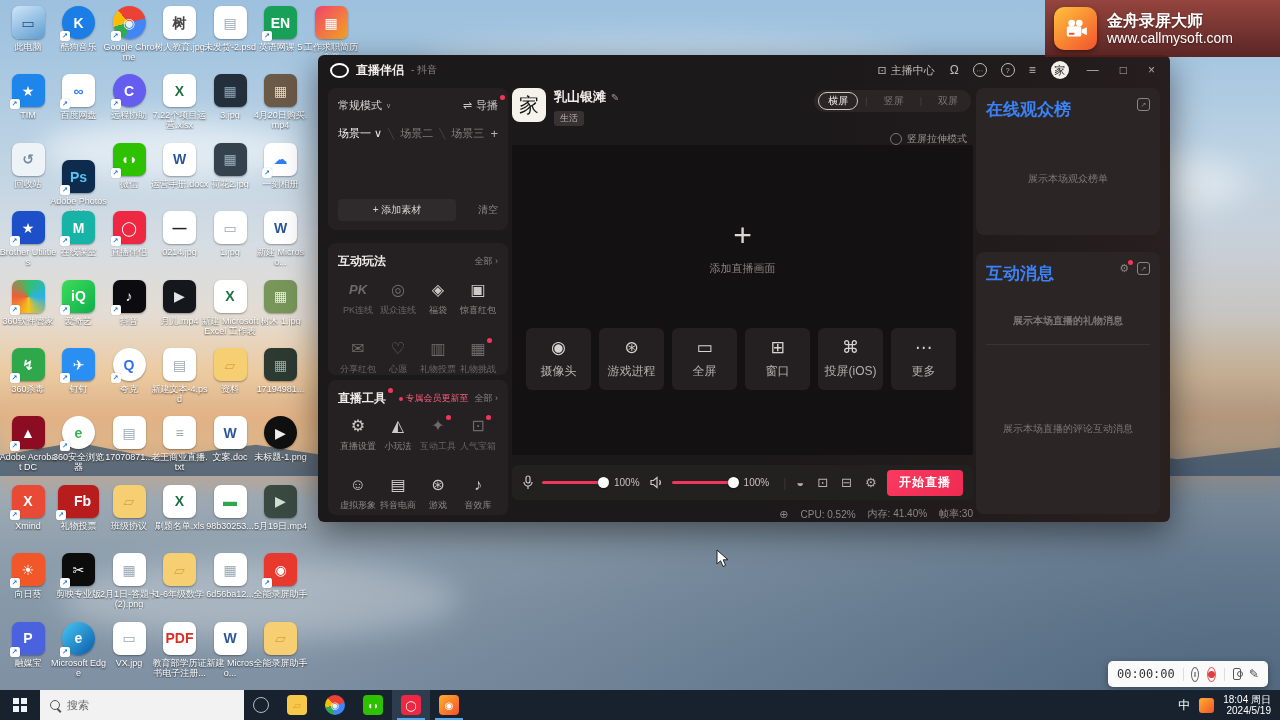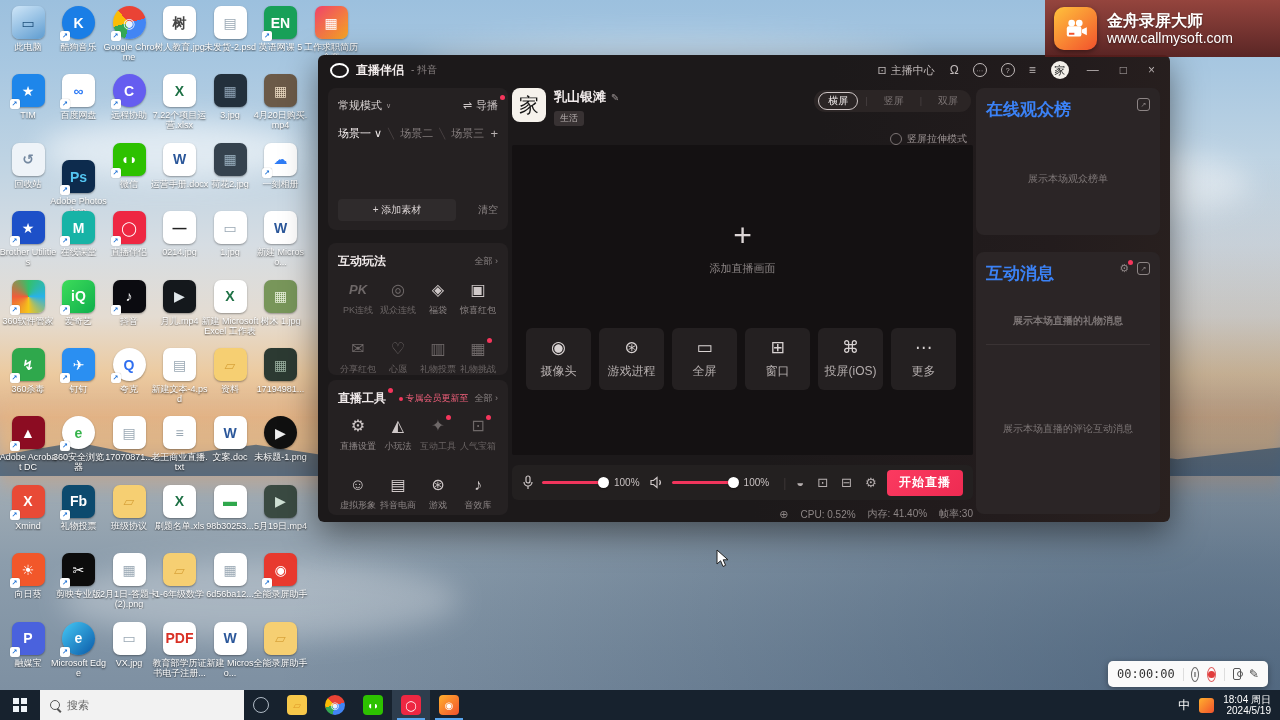--- a/index.html
+++ b/index.html
@@ -311,21 +311,21 @@
         <div class="dlabel">钉钉</div>
       </div>
       <div class="dicon" style="left: 54.5px; top: 416.4px;">
         <div class="dbox" style="background: rgb(255, 255, 255); border-radius: 50%;">
           <span class="dglyph" style="color: rgb(53, 179, 74);">e</span>
           <span class="scarrow">↗</span>
         </div>
         <div class="dlabel">360安全浏览器</div>
       </div>
       <div class="dicon" style="left: 54.5px; top: 484.8px;">
-        <div class="dbox" style="background: #0c4a6e;">
+        <div class="dbox" style="background: #b91c1c; padding-left: 8px;">
           <span class="dglyph" style="color: rgb(255, 255, 255);">Fb</span>
           <span class="scarrow">↗</span>
         </div>
         <div class="dlabel">礼物投票</div>
       </div>
       <div class="dicon" style="left: 54.5px; top: 553.2px;">
         <div class="dbox" style="background: rgb(12, 12, 12);">
           <span class="dglyph" style="color: rgb(255, 255, 255);">✂</span>
           <span class="scarrow">↗</span>
         </div>

